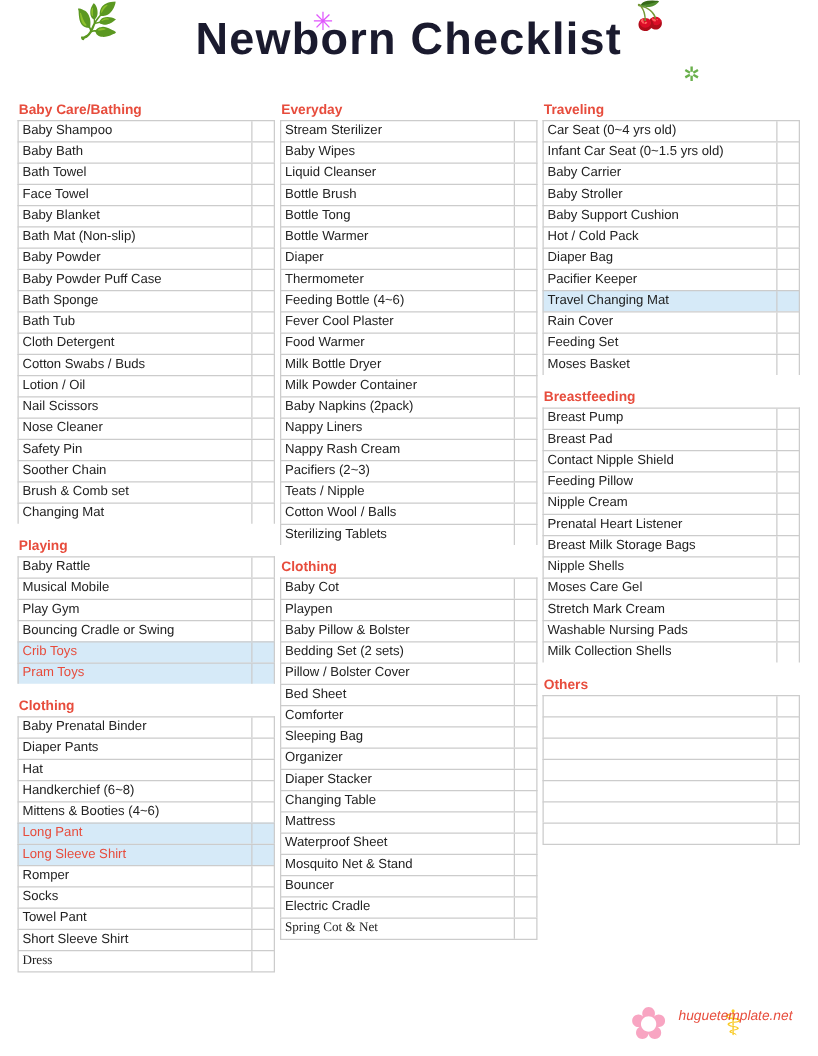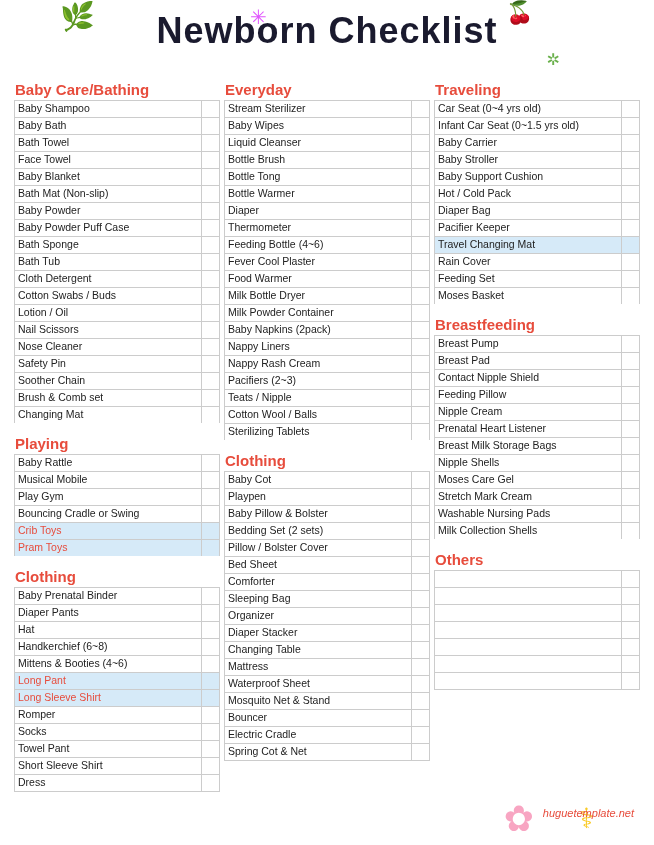--- a/index.html
+++ b/index.html
@@ -45,33 +45,34 @@
       grid-template-columns: 1fr 1fr 1fr;
       gap: 0 4px;
       width: 100%;
     }
 
     .section-title {
       font-weight: bold;
       color: #e74c3c;
       margin-top: 6px;
       margin-bottom: 2px;
-      font-size: 15px;
+      font-size: 11px;
       padding-left: 1px;
     }
 
     .checklist-row {
       display: flex;
       align-items: center;
       border: 1px solid #ccc;
       border-bottom: none;
       min-height: 16px;
     }
     .checklist-row:last-child {
       border-bottom: 1px solid #ccc;
+      font-family: Liberation Serif, serif;
     }
     .checklist-row.highlight {
       background: #d6eaf8;
     }
     .checklist-row .item-text {
       flex: 1;
       padding: 1px 3px;
       font-size: 10.5px;
       color: #222;
       line-height: 1.3;

